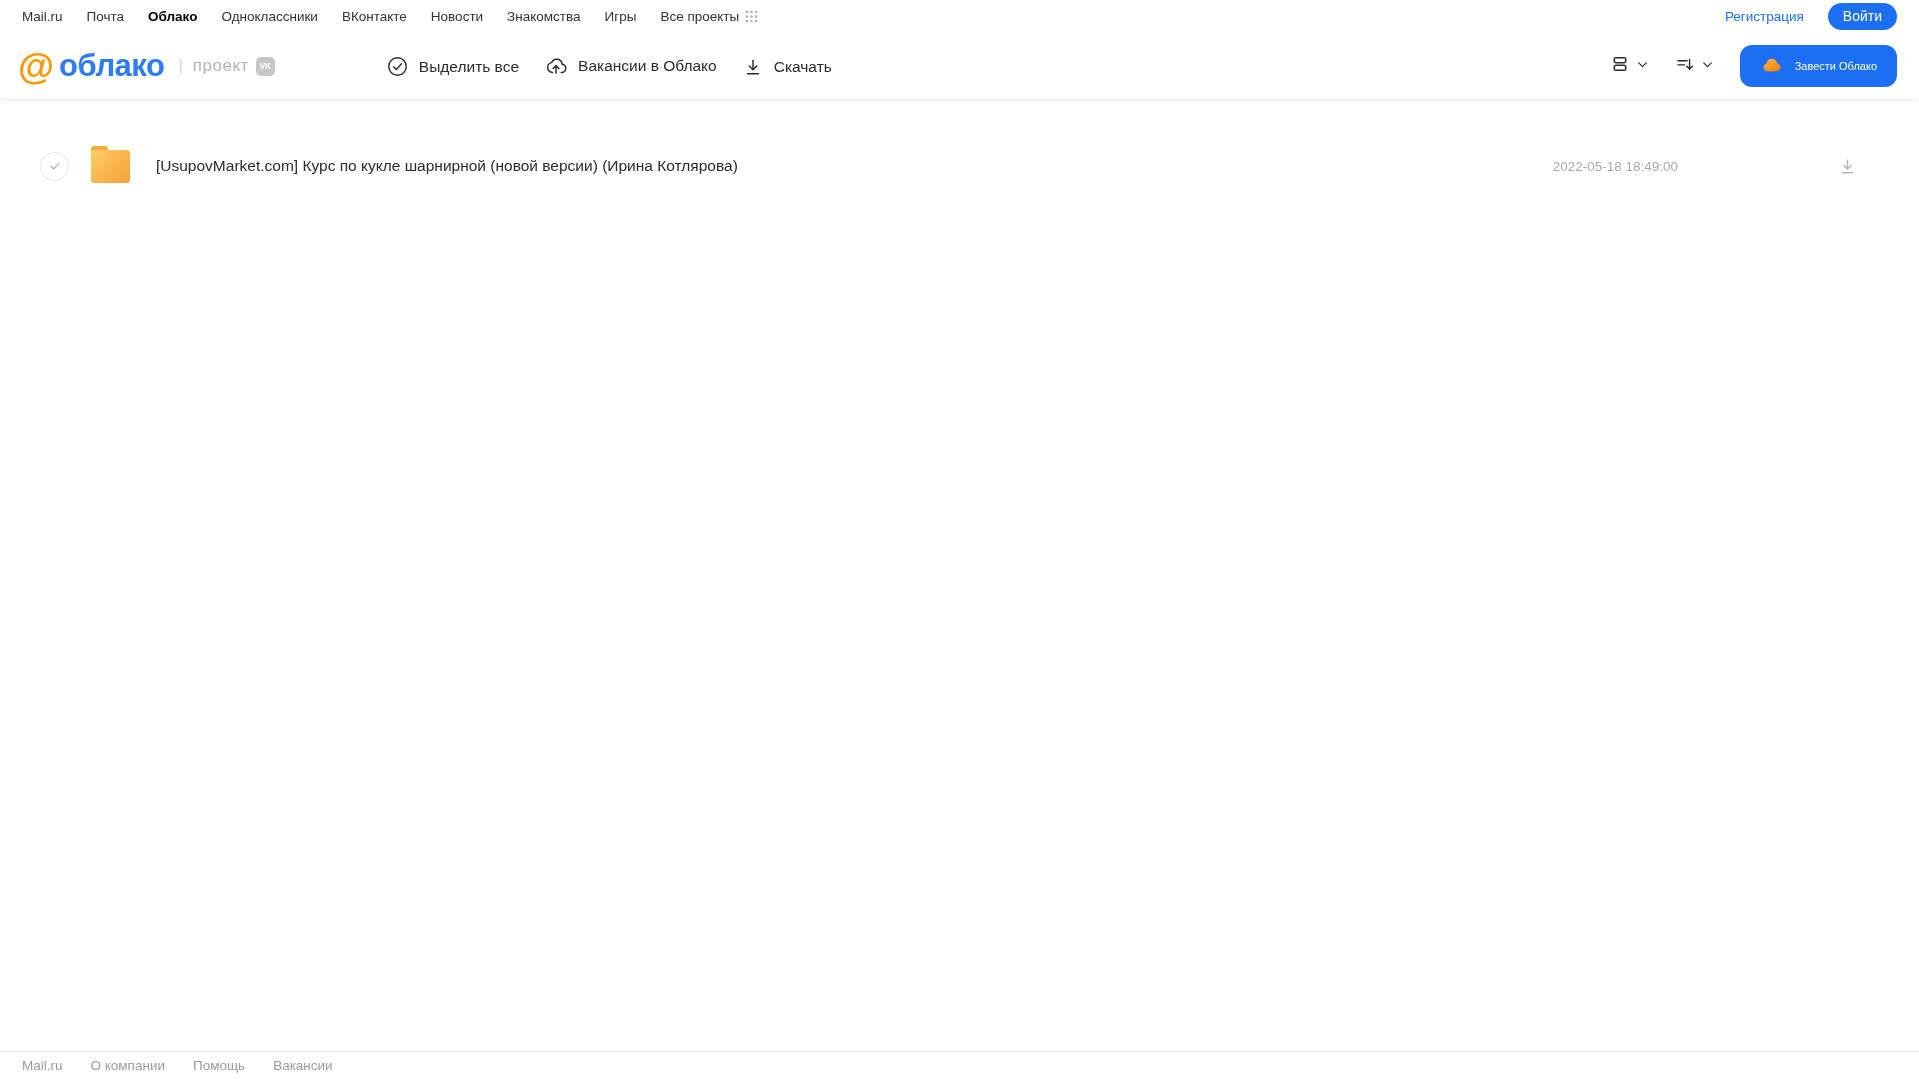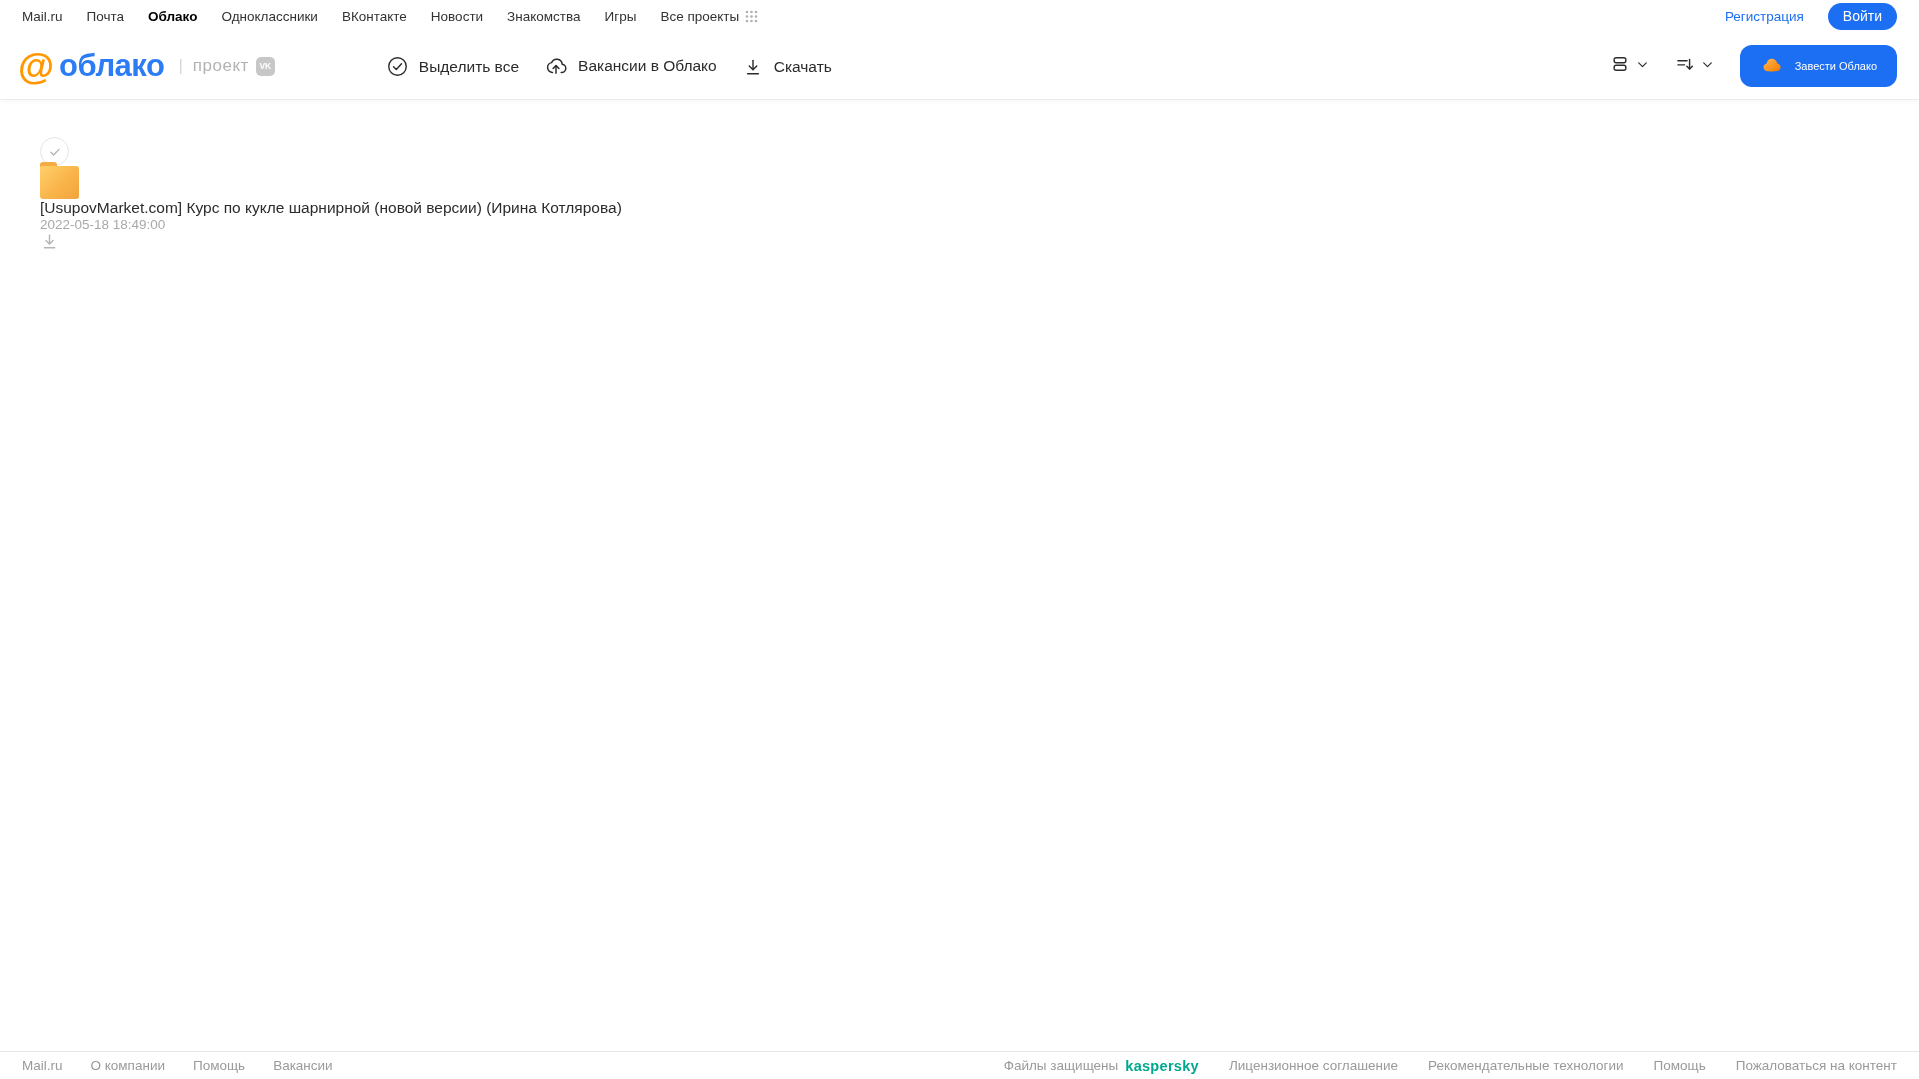--- a/index.html
+++ b/index.html
@@ -67,22 +67,22 @@
     height:42px; padding:0 20px; border-radius:12px;
     font-size:11px; font-family:inherit;
   }
 
   
   .content { padding:0 22px; }
   .page-title { font-size:22.5px; font-weight:400; color:#1f1f1f; margin-top:26px; letter-spacing:0.2px; }
 
   .file-row {
     margin-top:38px; height:58px;
-    display:flex; align-items:flex-start;
-    padding:0 40px 0 18px; cursor:pointer;flex-direction:column;
+    display:flex; align-items:center;
+    padding:0 40px 0 18px; cursor:pointer;
   }
   .row-check {
     width:29px; height:29px; border-radius:50%;
     border:1px solid #e4e4e4; background:#fff;
     display:flex; align-items:center; justify-content:center;
     margin-right:22px; flex:none; cursor:pointer;
   }
   .folder-icon { position:relative; width:39px; height:33px; margin-right:26px; flex:none; }
   .folder-tab {
     position:absolute; top:-4px; left:0; width:17px; height:10px;
@@ -259,23 +259,13 @@
   </div>
 </div>
 
 <div class="footer">
   <div class="footer-left">
     <a class="footer-link">Mail.ru</a>
     <a class="footer-link">О компании</a>
     <a class="footer-link">Помощь</a>
     <a class="footer-link">Вакансии</a>
   </div>
-  <div class="footer-right">
-    <span class="kasp-wrap">
-      <span>Файлы защищены</span>
-      <a class="kasp-logo">kaspersky</a>
-    </span>
-    <a class="footer-link">Лицензионное соглашение</a>
-    <a class="footer-link">Рекомендательные технологии</a>
-    <a class="footer-link">Помощь</a>
-    <a class="footer-link">Пожаловаться на контент</a>
-  </div>
 </div>
 
 </body></html>

